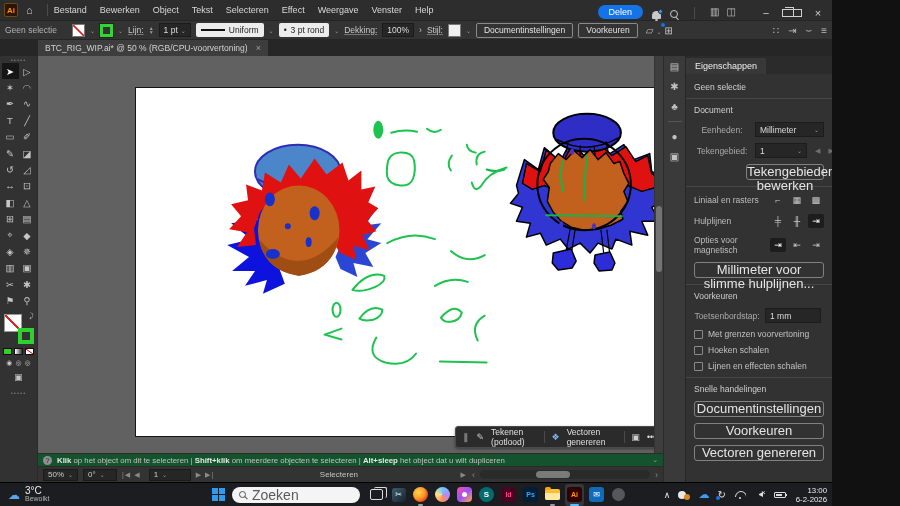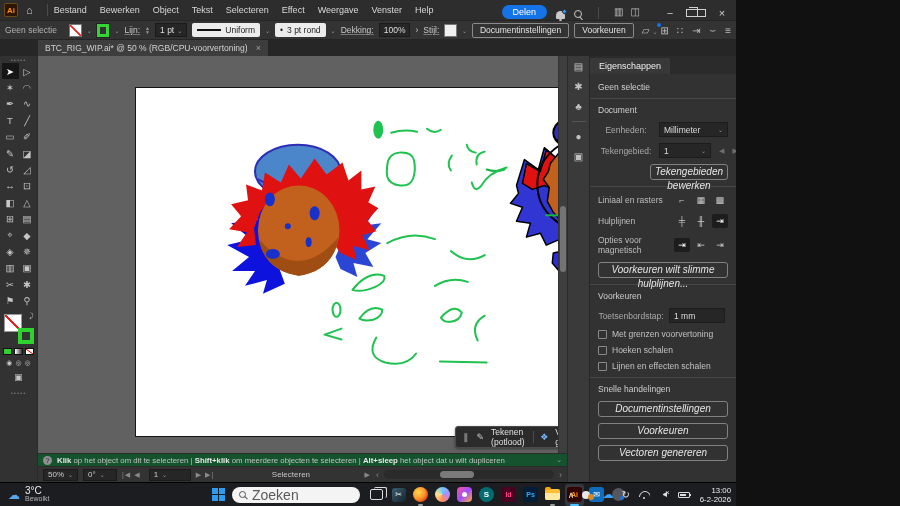--- a/index.html
+++ b/index.html
@@ -1,17 +1,17 @@
 <!DOCTYPE html>
 <html><head>
 <meta charset="utf-8">
 <style>
   html,body{margin:0;padding:0;background:#111;}
   *{box-sizing:border-box;font-family:"Liberation Sans",sans-serif;-webkit-font-smoothing:antialiased;}
-  .screen{position:relative;width:736px;height:506px;background:#323232;overflow:hidden;color:#ccc;}
+  .screen{position:relative;width:832px;height:506px;background:#323232;overflow:hidden;color:#ccc;}
 
   
   .titlebar{height:20px;background:#2d2d2d;display:flex;align-items:center;padding:0 4px;}
   .ai-badge{width:14px;height:14px;background:#2e1500;border:1px solid #6b4a12;color:#ff8a1d;font-size:8px;font-weight:bold;display:flex;align-items:center;justify-content:center;border-radius:2px;}
   .home-ic{font-size:11px;color:#c3c3c3;margin:0 8px;}
   .tdiv{width:1px;height:12px;background:#4a4a4a;margin:0 6px;}
   .menus{display:flex;gap:13px;font-size:9px;color:#d8d8d8;white-space:nowrap;}
   .menu-item{cursor:default;}
   .tb-right{margin-left:auto;display:flex;align-items:flex-end;gap:9px;}
   .share-btn{background:#1473e6;color:#fff;font-size:9px;border-radius:9px;padding:2px 11px;}
@@ -100,21 +100,21 @@
   .props-body{padding:6px 8px 0 8px;overflow:hidden;}
   .sel-status{color:#d0d0d0;margin:2px 0 6px 0;}
   .phr{height:1px;background:#474747;margin:5px -8px 6px -8px;}
   .sect{color:#cfcfcf;margin:2px 0 7px 0;}
   .prow{display:flex;align-items:center;margin-bottom:6px;}
   .plbl{width:56px;text-align:center;margin-right:5px;color:#aaa;flex:none;}
   .pselect{flex:1;height:15px;background:#262626;border:1px solid #1c1c1c;display:flex;align-items:center;padding:0 4px;color:#ddd;}
   .pselect .caret{margin-left:auto;}
   .pselect.small{flex:none;width:52px;}
   .abarrow{color:#6e6e6e;font-size:7px;margin-left:8px;}
-  .pbtn{display:block;height:16px;border:1px solid #818181;border-radius:3px;background:none;color:#e5e5e5;font-size:10px;text-align:center;line-height:14px;margin:1px 0 6px 0;font-style:italic;}
+  .pbtn{display:block;height:16px;border:1px solid #818181;border-radius:3px;background:none;color:#e5e5e5;font-size:13px;text-align:center;line-height:14px;margin:1px 0 6px 0;}
   .pbtn.indent{margin-left:52px;}
   .pbtn.full{width:100%;}
   .irow{display:flex;align-items:center;margin-bottom:7px;}
   .irow .ilbl{flex:1;color:#bdbdbd;}
   .icobtns{display:flex;gap:3px;}
   .icob{width:16px;height:14px;display:flex;align-items:center;justify-content:center;font-size:9px;color:#c9c9c9;border-radius:2px;}
   .icob.active{background:#1d1d1d;color:#fff;}
   .chkrow{display:flex;align-items:center;gap:5px;margin-bottom:6px;color:#c2c2c2;}
   .chk{width:9px;height:9px;border:1px solid #8a8a8a;border-radius:1px;flex:none;}
 
@@ -532,21 +532,21 @@
             </span>
           </div>
         <div class="irow" id="grp-snap">
             <span class="ilbl">Opties voor magnetisch</span>
             <span class="icobtns">
               <span class="icob active">⇥</span>
               <span class="icob">⇤</span>
               <span class="icob">⇥</span>
             </span>
           </div>
-        <div class="pbtn full">Voorkeuren wilt slimme hulplijnen...</div>
+        <div class="pbtn full">Millimeter voor slimme hulplijnen...</div>
         <div class="phr"></div>
         <div class="sect">Voorkeuren</div>
         <div class="prow">
           <span class="plbl" style="width:66px">Toetsenbordstap:</span>
           <span class="pselect small" style="width:56px">
               <span>1 mm</span>
             </span>
         </div>
         <div id="checks">
             <div class="chkrow">

